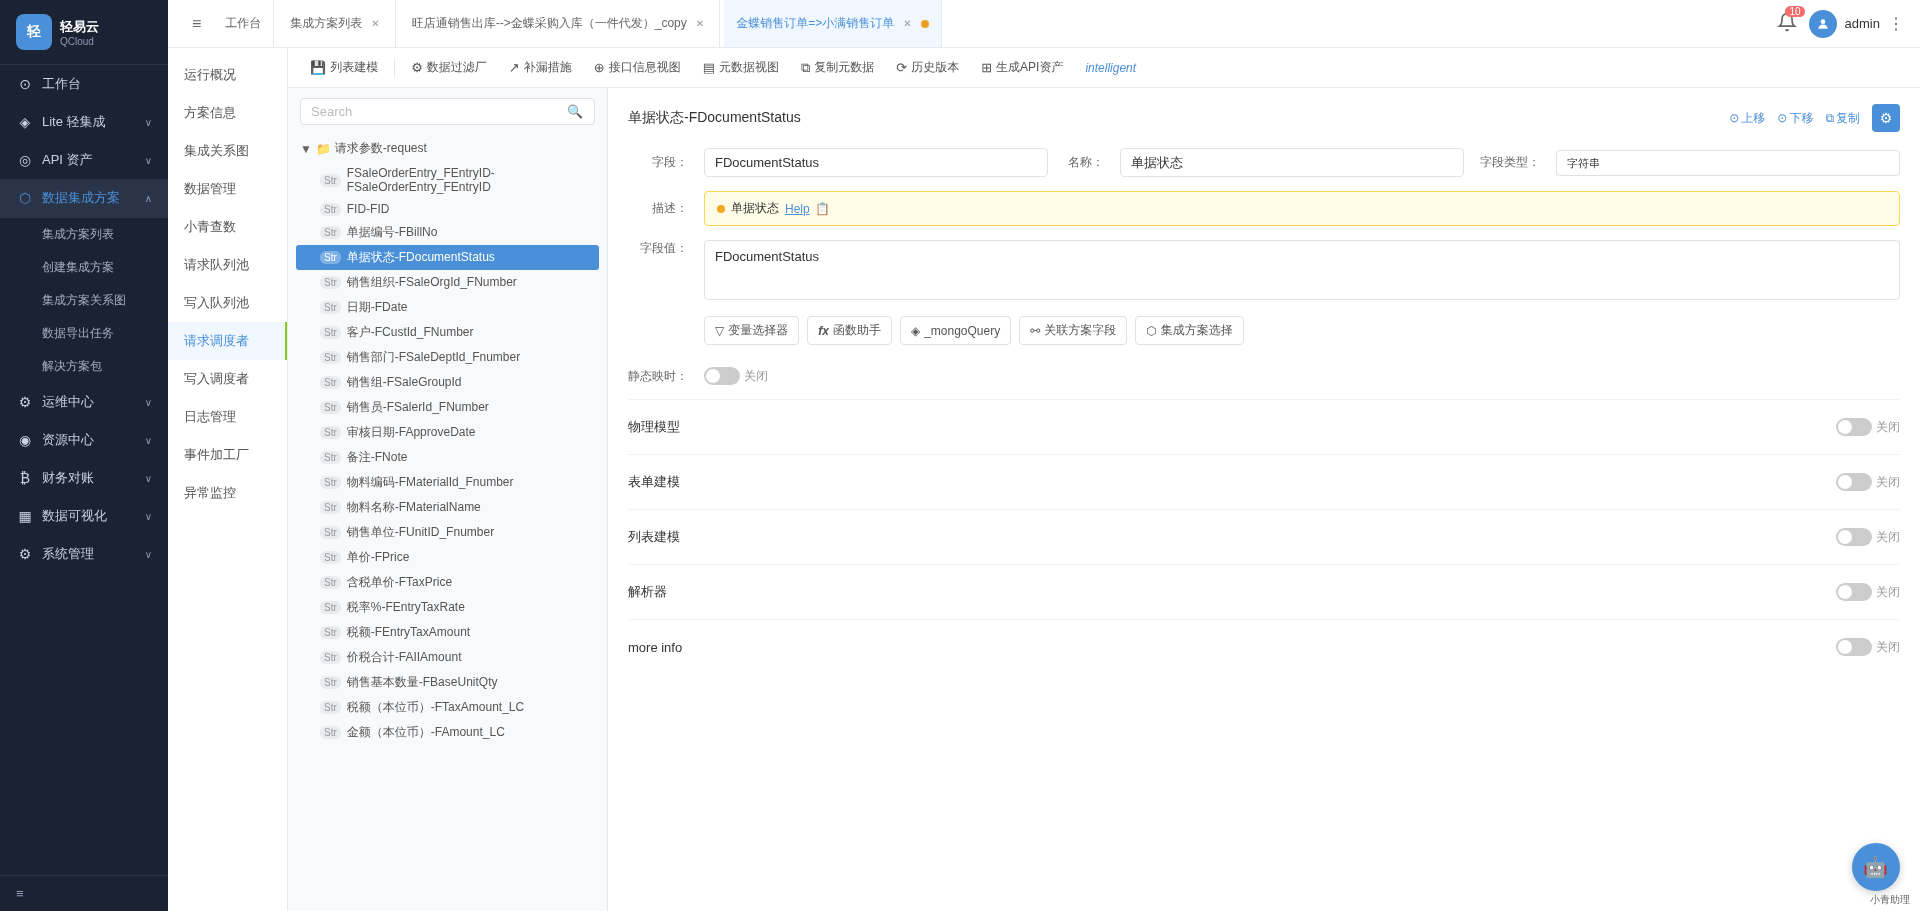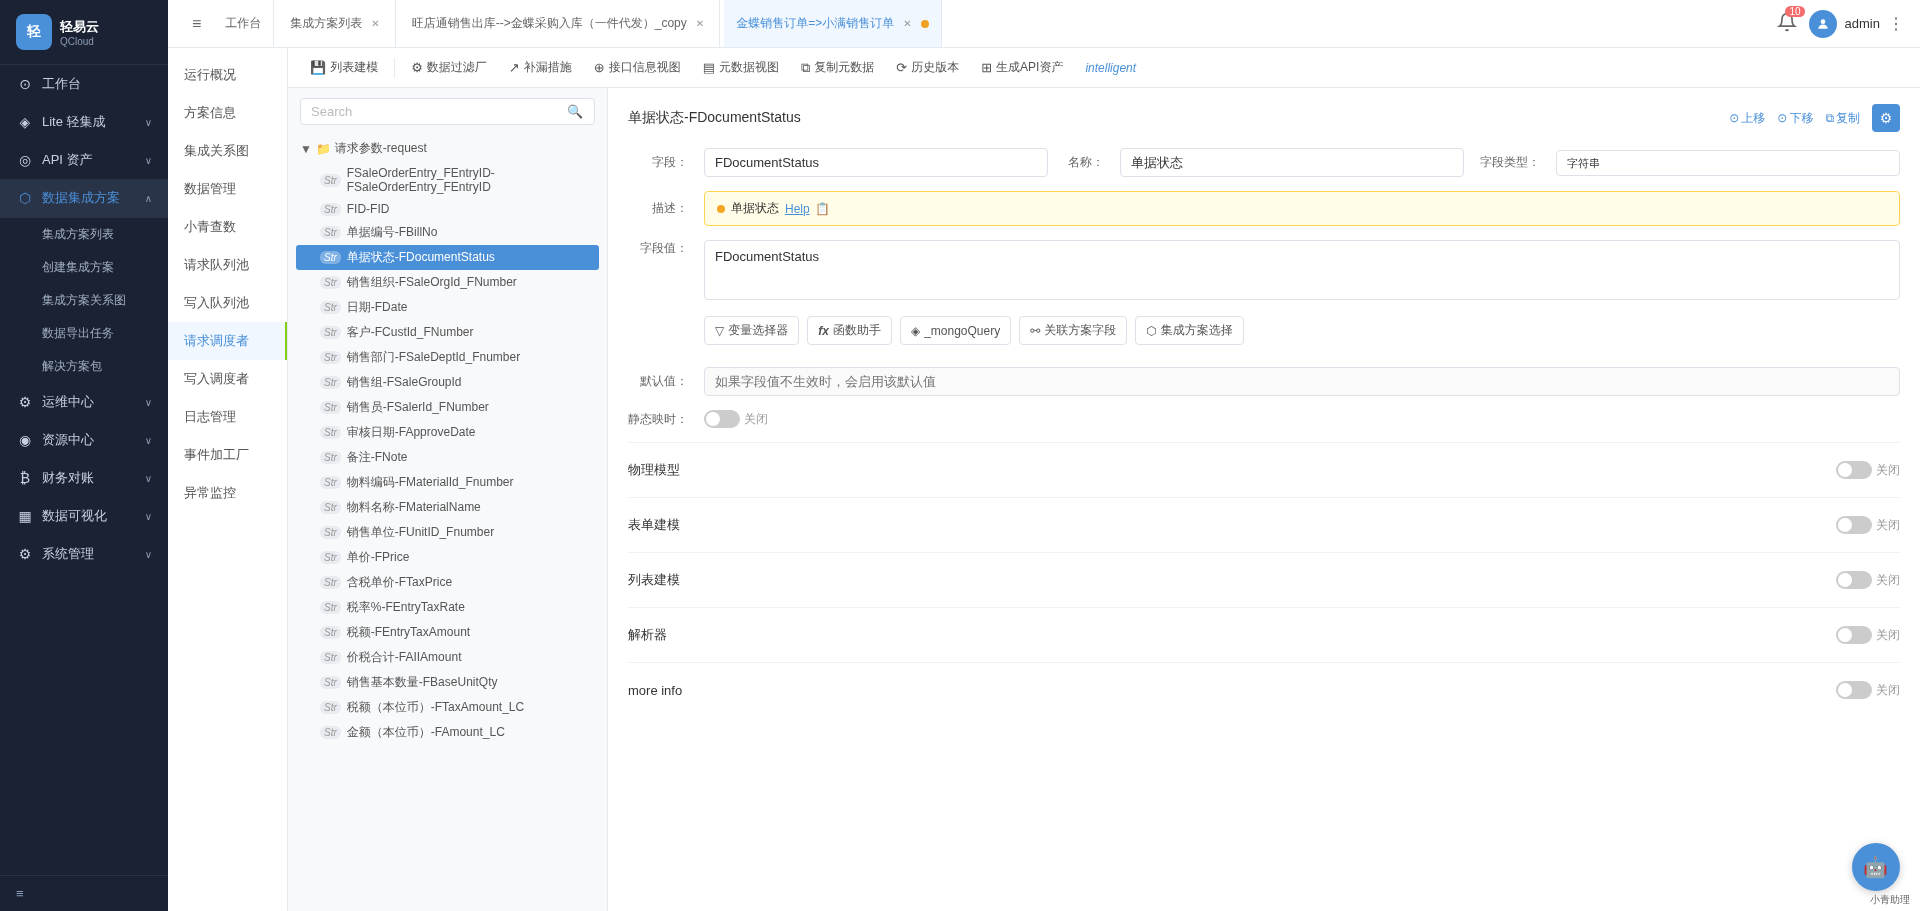--- a/index.html
+++ b/index.html
@@ -46,21 +46,21 @@
     
     .middle-panel { width: 320px; background: #f8f9fb; border-right: 1px solid #e5e9f0; display: flex; flex-direction: column; flex-shrink: 0; }
     .search-box { padding: 10px 12px; }
     .search-input-wrap { display: flex; align-items: center; background: #fff; border: 1px solid #dde1e9; border-radius: 4px; padding: 5px 10px; gap: 6px; }
     .search-input { border: none; outline: none; font-size: 13px; color: #333; flex: 1; background: transparent; }
     .search-input::placeholder { color: #bbb; }
     .tree-area { flex: 1; overflow-y: auto; padding: 0 8px 8px; }
     .tree-folder { display: flex; align-items: center; gap: 4px; padding: 5px 4px; cursor: pointer; color: #555; font-size: 12px; }
     .tree-item { display: flex; align-items: center; gap: 4px; padding: 4px 4px 4px 24px; cursor: pointer; color: #555; font-size: 12px; border-radius: 3px; }
     .tree-item.selected { background: #4a90d9; color: #fff; }
-    .tree-item-type { font-size: 10px; color: #999; background: #e8ebf0; padding: 1px 4px; border-radius: 6px; margin-right: 2px; font-style: italic; }
+    .tree-item-type { font-size: 10px; color: #999; background: #e8ebf0; padding: 1px 4px; border-radius: 6px; margin-right: 2px; }
     .tree-item.selected .tree-item-type { background: rgba(255,255,255,0.3); color: #fff; }
 
     
     .right-panel { flex: 1; background: #fff; display: flex; flex-direction: column; overflow: hidden; }
     .field-detail { flex: 1; overflow-y: auto; padding: 16px 20px; }
     .field-header { display: flex; align-items: center; justify-content: space-between; margin-bottom: 16px; }
     .field-title { font-size: 14px; color: #333; font-weight: 500; }
     .field-row { display: flex; align-items: center; margin-bottom: 14px; gap: 16px; }
     .field-label { width: 60px; color: #666; font-size: 12px; flex-shrink: 0; text-align: right; }
     .field-input { flex: 1; border: 1px solid #dde1e9; border-radius: 4px; padding: 6px 10px; font-size: 13px; color: #333; outline: none; }
@@ -473,24 +473,20 @@
                     <span>关联方案字段</span>
                   </button>
                   <button class="action-btn">
                     <span>⬡</span>
                     <span>集成方案选择</span>
                   </button>
                 </div>
               </div>
             </div>
 
-            <div class="field-row">
-              <span class="field-label">默认值：</span>
-              <input class="default-input" type="text" style="flex: 1 1 0%;" placeholder="如果字段值不生效时，会启用该默认值">
-            </div>
 
             <div class="field-row">
               <span class="field-label">静态映时：</span>
               <div style="display:flex;align-items:center;gap:4px;cursor:pointer;">
                 <div style="width:36px;height:18px;background:#ccc;border-radius:10px;position:relative;display:inline-block;">
                   <div style="position:absolute;width:14px;height:14px;background:white;border-radius:50%;top:2px;left:2px;"></div>
                 </div>
                 <span style="font-size:12px;color:#999;">关闭</span>
               </div>
             </div>

